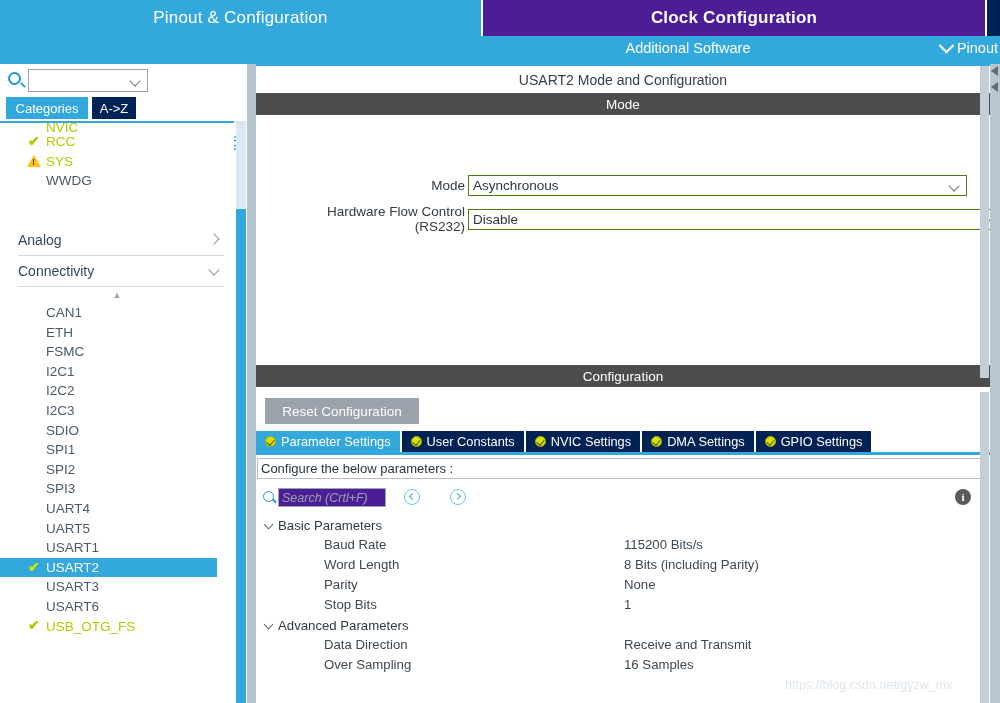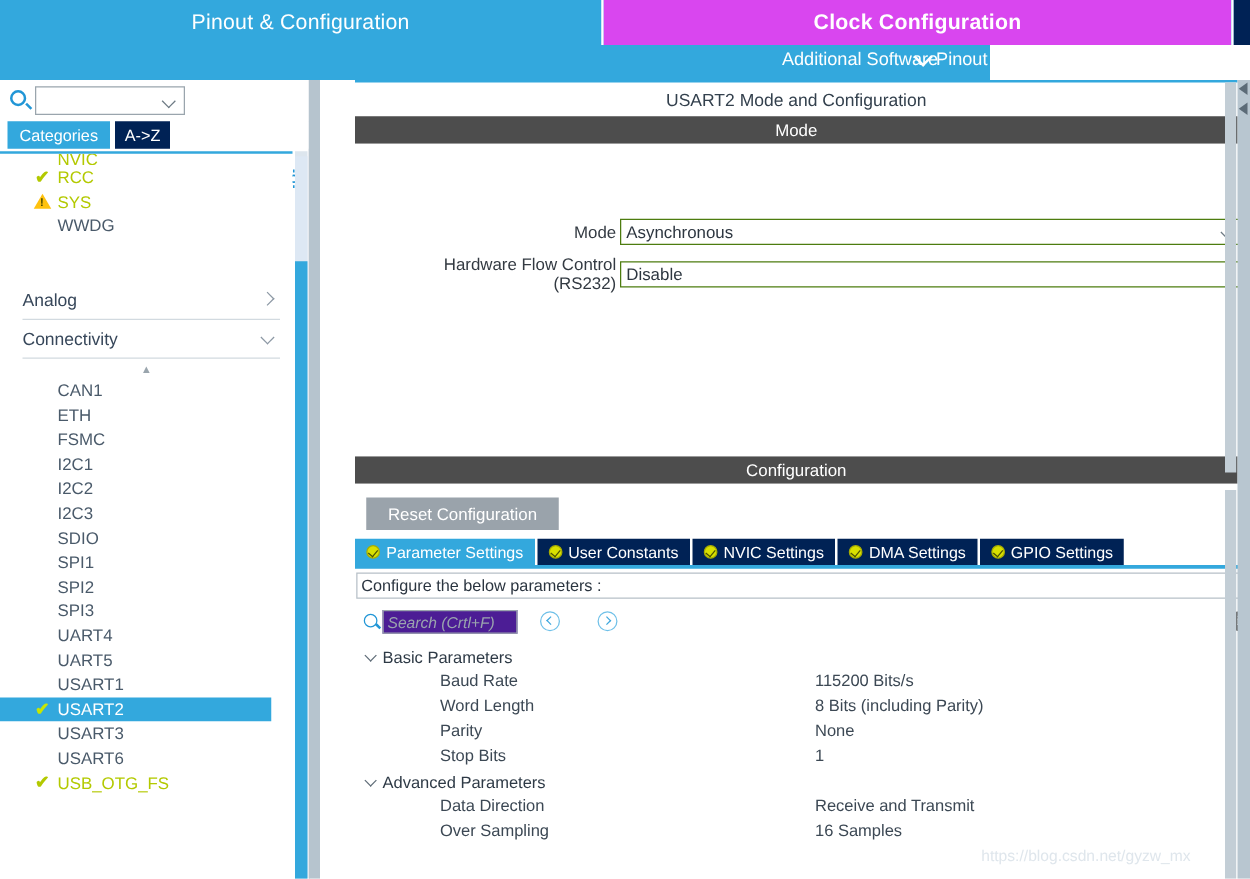--- a/index.html
+++ b/index.html
@@ -24,30 +24,30 @@
     display: flex;
   }
   .maintab {
     height: 36px;
     display: flex; align-items: center; justify-content: center;
     color: #ffffff;
     font-size: 17px;
     letter-spacing: 0.2px;
   }
   .maintab.t1 { width: 481px; background: #33a8dd; }
-  .maintab.t2 { width: 502px; background: #d946ef; font-weight: bold; }
+  .maintab.t2 { width: 502px; background: #4c1d95; font-weight: bold; }
   .maintab.t3 { flex: 1; background: #002255; }
   .tabdiv {
     width: 2px; height: 36px; background: #ffffff;
   }
 
   
   .subbar {
     position: absolute; left: 0; top: 36px;
-    width: 792px; height: 28px;
+    width: 1000px; height: 28px;
     background: #33a8dd;
     color: #ffffff;
     font-size: 14.5px;
   }
   .subbar .addl {
     position: absolute; left: 688px; top: 4px;
     transform: translateX(-50%);
     white-space: nowrap;
   }
   .subbar .pinout-wrap {
@@ -204,21 +204,20 @@
     position: absolute; left: 247px; top: 64px;
     width: 9px; height: 639px;
     background: #b6c4ce;
   }
 
   
   .main {
     position: absolute; left: 256px; top: 64px;
     width: 734px; height: 639px;
     background: #ffffff;
-    padding-left: 28px;
   }
   .panel-title {
     height: 29px;
     display: flex; align-items: center; justify-content: center;
     font-size: 14px; color: #33404d;
     background: #ffffff;
     border-top: 2px solid #33a8dd;
   }
   .band {
     height: 22px;

